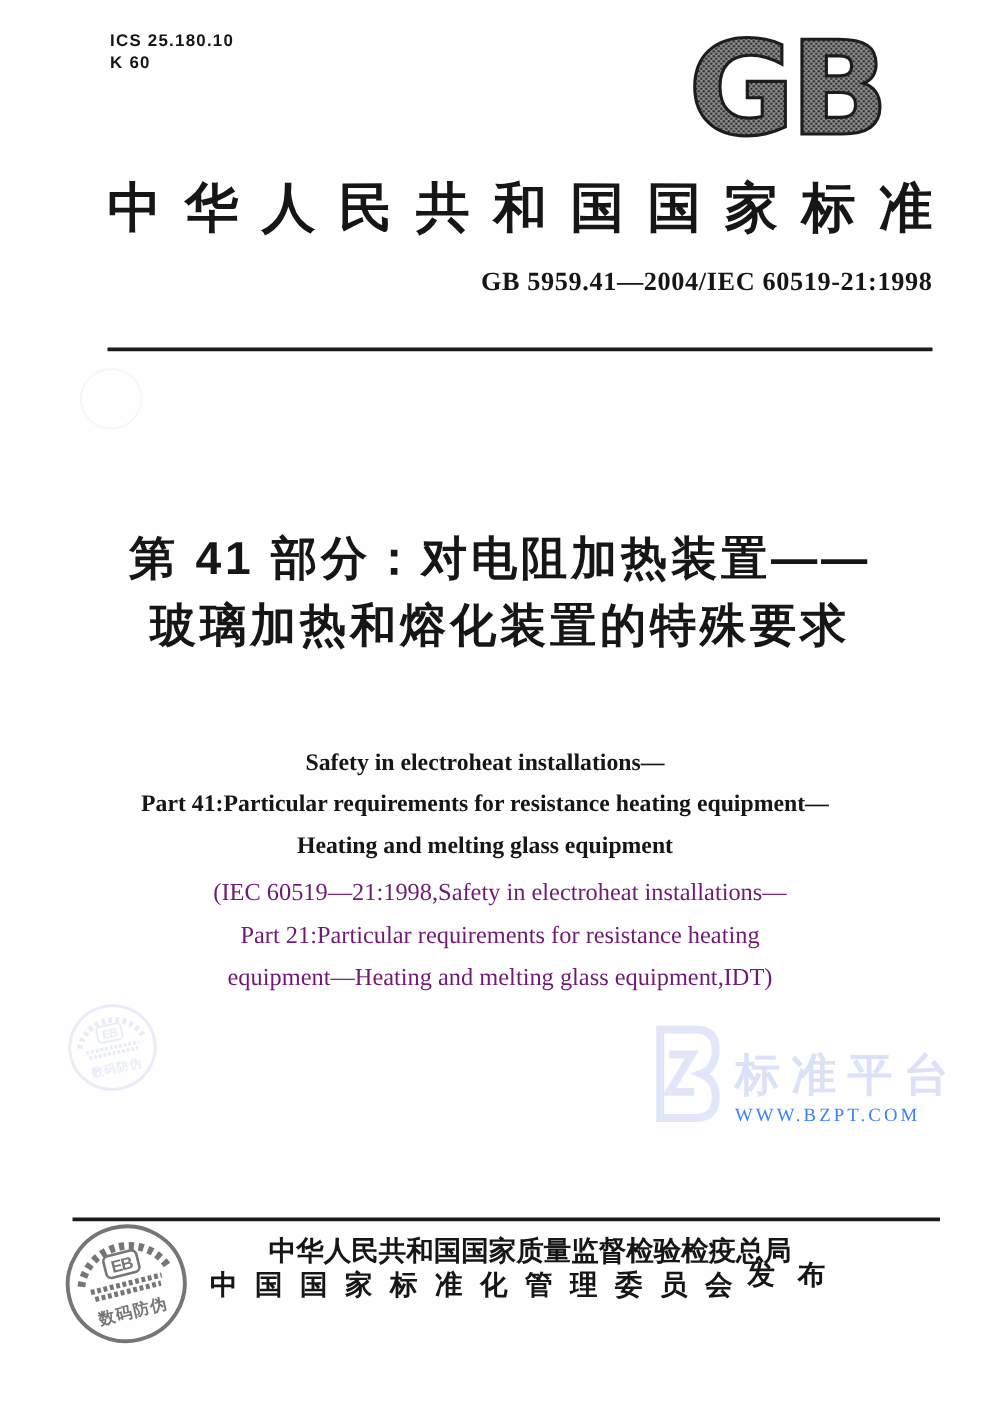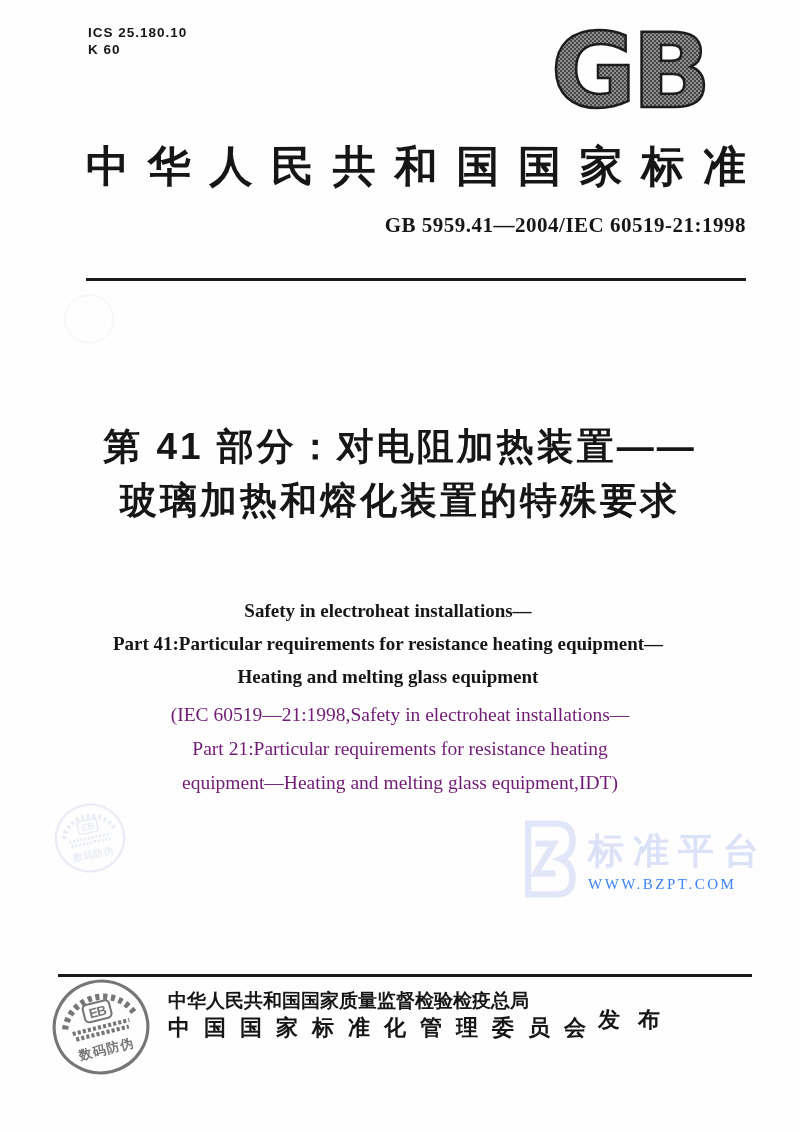--- a/index.html
+++ b/index.html
@@ -32,34 +32,34 @@
 
   
   .en-title{position:absolute;left:28px;top:594px;width:720px;text-align:center;
             font-family:"Liberation Serif",serif;font-weight:bold;font-size:19px;line-height:33px;}
 
   
   .iec-block{position:absolute;left:40px;top:698px;width:720px;text-align:center;
              font-family:"Liberation Serif",serif;font-size:19.5px;line-height:34px;color:#701a75;}
 
   
-  .watermark{position:absolute;left:520px;top:816px;display:flex;align-items:center;
+  .watermark{position:absolute;left:520px;top:816px;display:flex;align-items:flex-end;
              pointer-events:none;}
   .wm-logo{width:58px;height:86px;color:#e2e6f9;}
   .wm-text{margin-left:10px;}
   .wm-title{font-size:36px;letter-spacing:9px;color:#dbe1f7;font-weight:bold;line-height:50px;}
   .wm-url{font-size:15px;letter-spacing:2.5px;color:#3b82f6;font-family:"Liberation Serif",serif;}
 
   
   .date-row{position:absolute;left:86px;top:944px;width:660px;display:flex;
             justify-content:space-between;font-size:21px;font-weight:bold;}
 
   
   .publisher{position:absolute;left:168px;top:987px;width:418px;font-weight:bold;}
-  .pub-l1{font-size:19px;line-height:27px;white-space:nowrap;}
+  .pub-l1{font-size:22px;line-height:27px;white-space:nowrap;margin-left:47px;}
   .pub-l2{font-size:22px;line-height:28px;white-space:nowrap;
           text-align:justify;text-align-last:justify;}
   .release{position:absolute;left:598px;top:1005px;font-size:22px;font-weight:bold;
            white-space:pre;letter-spacing:6px;}
 
   
   .seal{position:absolute;pointer-events:none;}
   .seal-top{left:62px;top:282px;width:54px;height:74px;color:#9a9a9a;opacity:.07;
             transform:rotate(-14deg);}
   .seal-mid{left:52px;top:792px;width:76px;height:92px;color:#6d83cf;opacity:.14;

